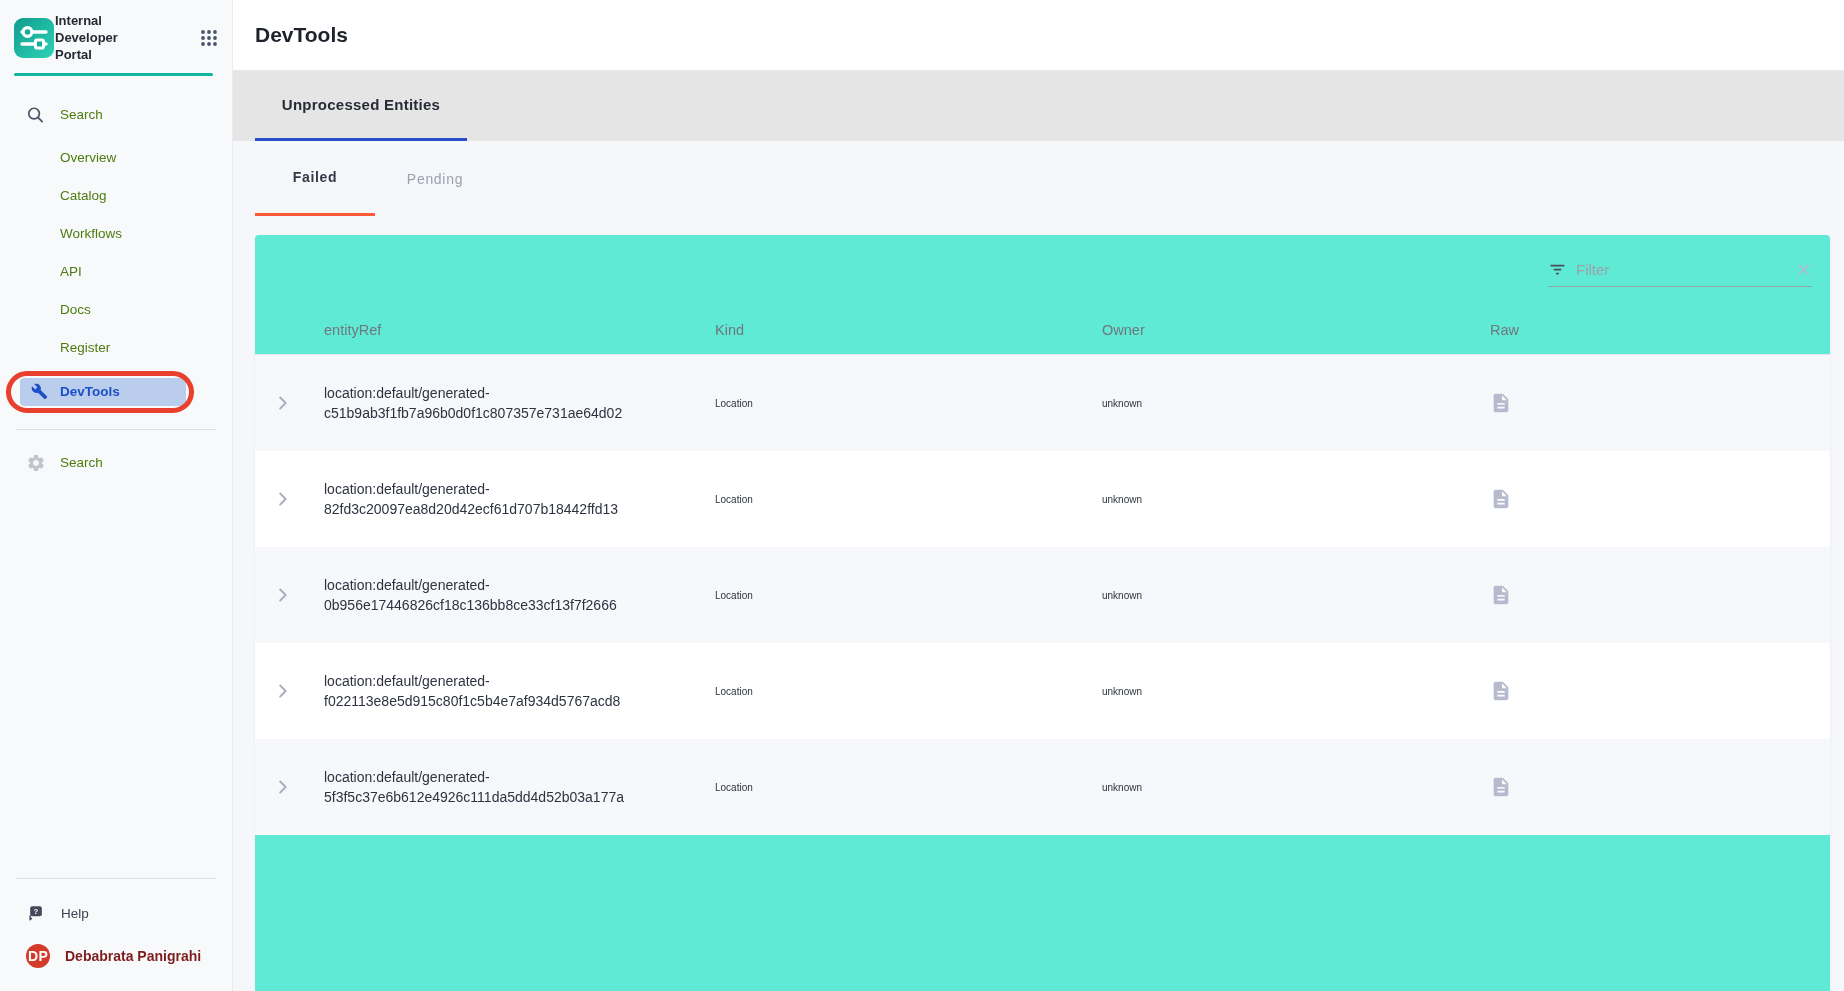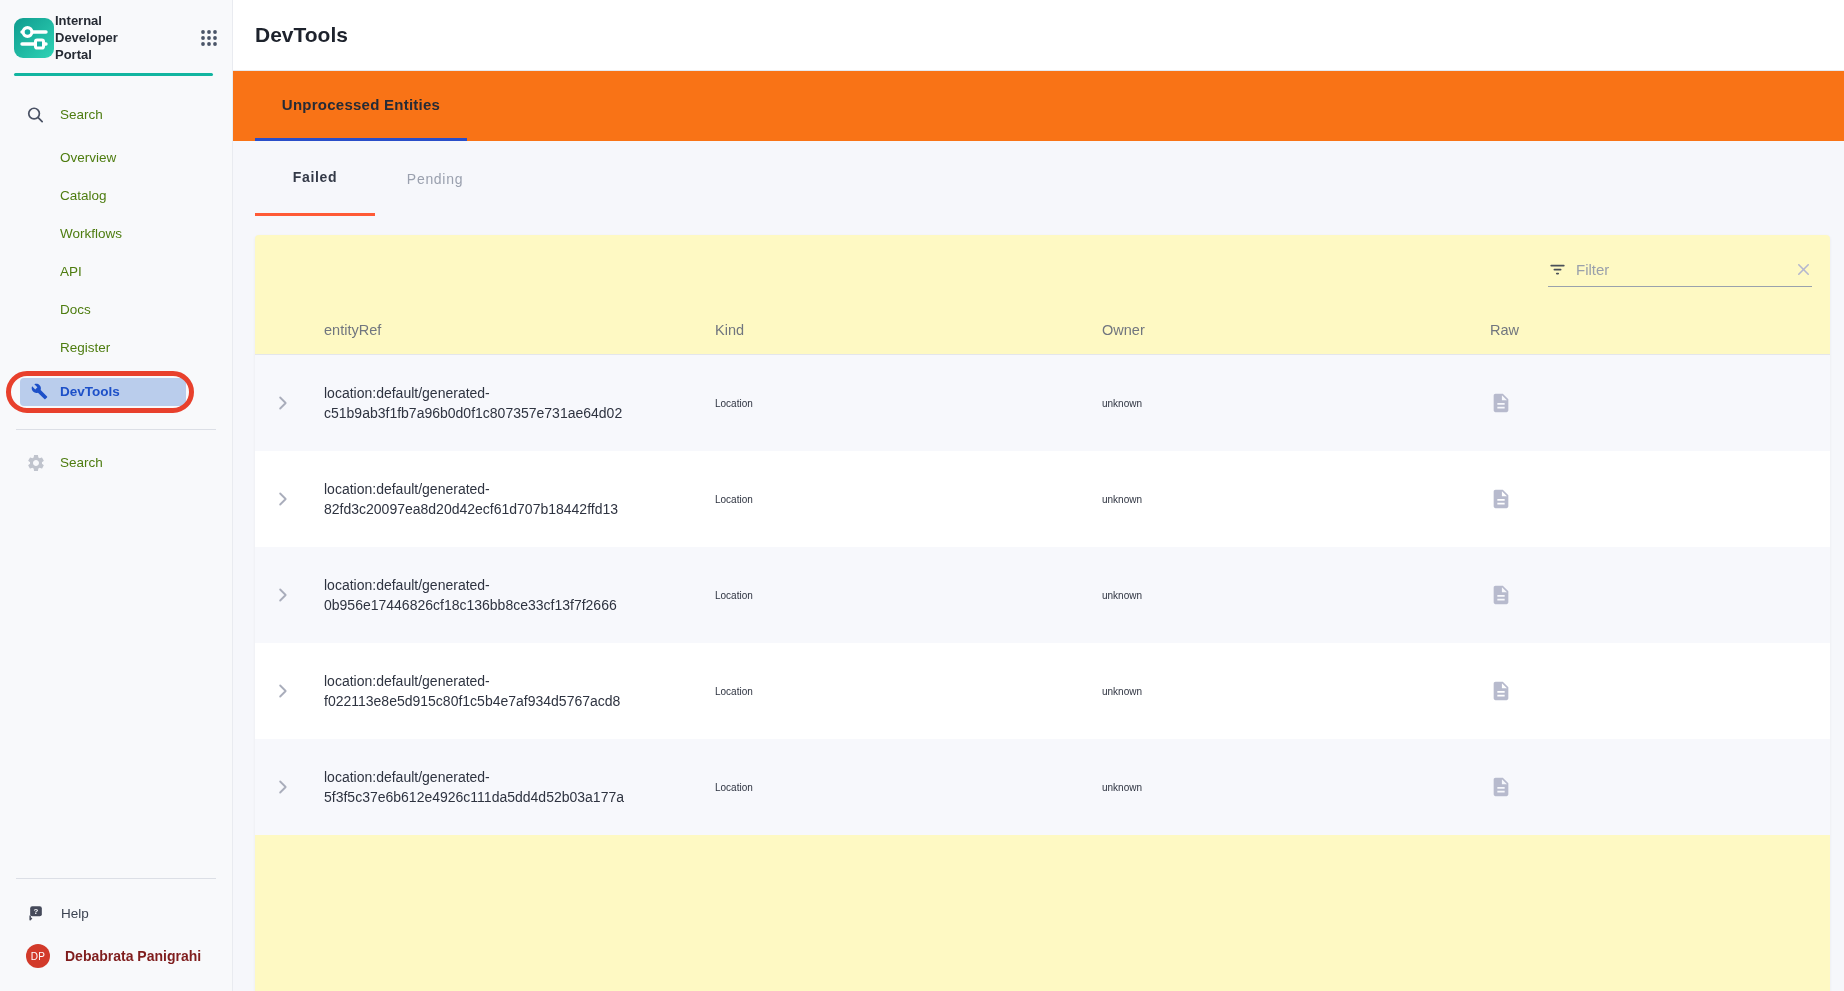--- a/index.html
+++ b/index.html
@@ -47,47 +47,47 @@
   .sidebar-divider{ height:1px; background:#dcdfe6; margin:14px 16px; }
   .sidebar-bottom{ margin-top:auto; padding-bottom:12px; }
   .bottom-item{
     height:40px; display:flex; align-items:center; padding-left:26px; gap:15px;
     font-size:13.5px; color:#3c4351; cursor:pointer;
   }
   .user-item{ height:46px; }
   .user-name{ font-size:14px; font-weight:700; color:#7f1d1d; }
   .avatar{
     width:24px; height:24px; border-radius:50%; background:var(--avatar);
-    color:#fff; font-size:10px; font-weight:400; display:flex; align-items:center; justify-content:center;
+    color:#fff; font-size:14px; font-weight:700; display:flex; align-items:center; justify-content:center;
     letter-spacing:.3px;
   }
   
   .main{ position:absolute; left:233px; top:0; right:0; bottom:0; background:#f6f7fb; }
   .main-header{
     height:71px; background:#fff; border-bottom:1px solid #e7e9ee;
     display:flex; align-items:center; padding-left:22px;
   }
   .page-title{ font-size:21px; font-weight:700; color:#1d222c; }
-  .tabbar{ height:70px; background:#f97316; display:flex; padding-left:22px; }
+  .tabbar{ height:70px; background:#e5e5e5; display:flex; padding-left:22px; }
   .tab{
     width:212px; display:flex; align-items:center; justify-content:center;
     font-size:15px; font-weight:600; color:#262b36; letter-spacing:.25px;
     border-bottom:3px solid var(--accent-blue); cursor:pointer;
   }
   .subtabs{ height:75px; display:flex; padding-left:22px; }
   .subtab{
     width:120px; display:flex; align-items:center; justify-content:center;
     font-size:14px; letter-spacing:.7px; cursor:pointer;
   }
   .subtab.active{ color:#333947; font-weight:600; border-bottom:3px solid var(--accent-orange); }
   .subtab.inactive{ color:#9aa0ae; font-weight:400; }
   
   .card{
     position:absolute; left:22px; right:14px; top:235px; bottom:0;
-    background:#fef9c3; border-radius:4px 4px 0 0;
+    background:#5eead4; border-radius:4px 4px 0 0;
     box-shadow:0 1px 3px rgba(40,45,60,.07);
   }
   .card-toolbar{ height:70px; position:relative; }
   .filter-box{
     position:absolute; right:18px; top:21px; width:264px; height:31px;
     display:flex; align-items:center; gap:9px; border-bottom:1px solid #9aa2ac;
     padding-bottom:4px;
   }
   .filter-box input{
     border:none; outline:none; background:transparent; flex:1;

